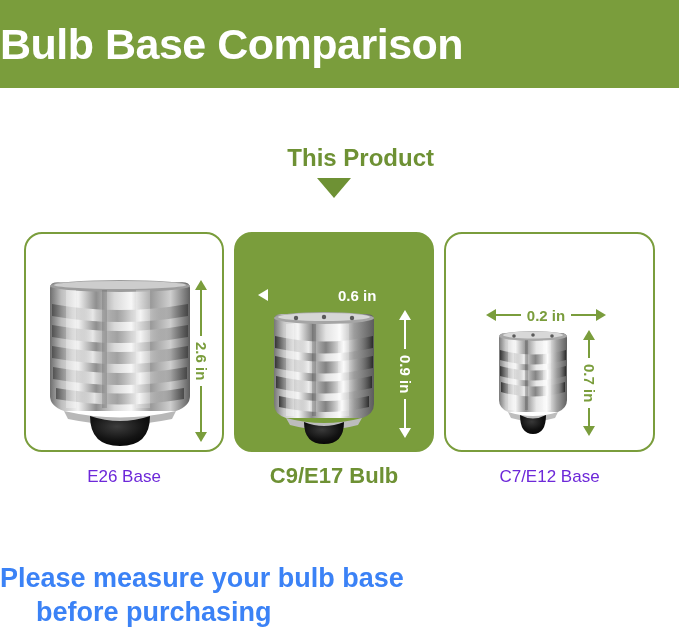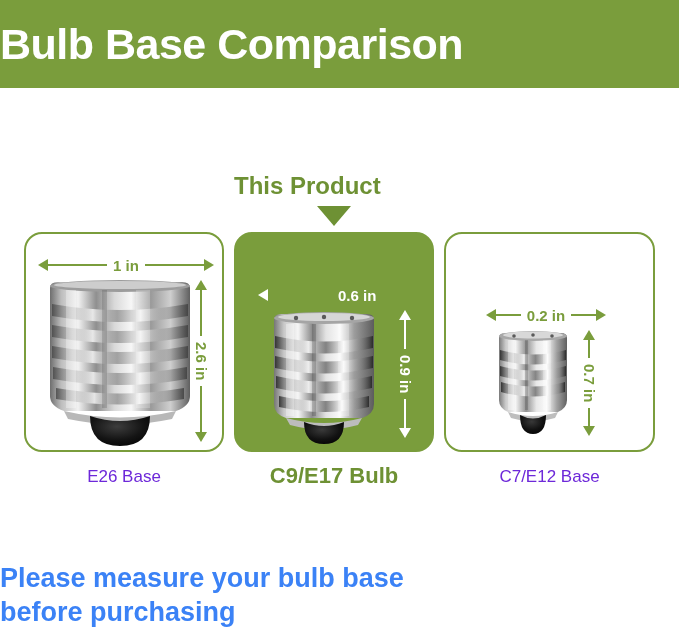--- a/index.html
+++ b/index.html
@@ -33,23 +33,23 @@
     font-weight: bold;
     letter-spacing: -0.5px;
     line-height: 1;
     font-family: "Liberation Sans", sans-serif;
   }
 
   
   .callout {
     position: absolute;
     left: 234px;
-    top: 174px;
+    top: 146px;
     width: 200px;
-    text-align: left;
+    text-align: right;
   }
   .callout-label {
     color: #6e9134;
     font-size: 24px;
     font-weight: bold;
     line-height: 1;
   }
   .callout-arrow {
     margin: 8px auto 0 auto;
     width: 0;
@@ -198,45 +198,38 @@
     position: absolute;
     left: 0;
     top: 562px;
     width: 679px;
     text-align: left;
     color: #3b82f6;
     font-size: 27px;
     font-weight: bold;
     line-height: 1.25;
   }
-  .footer-note .l2 { display: block; }
+  .footer-note .l2 { display: block; padding-left: 36px; }
 </style>
 </head>
 <body>
 
 <div class="header-bar">
   <div class="header-title">Bulb Base Comparison</div>
 </div>
 
 <div class="callout">
   <div class="callout-label">This Product</div>
   <div class="callout-arrow"></div>
 </div>
 
 <div class="cards">
 
   <div class="card plain card-1">
 
-    <div class="dim-h col-green" style="left:12px; top:22px; width:176px;">
-      <div class="arrow-l"></div>
-      <div class="line"></div>
-      <div class="txt">1 in</div>
-      <div class="line"></div>
-      <div class="arrow-r"></div>
-    </div>
 
     <div class="dim-v col-green" style="right:10px; top:46px; height:162px;">
       <div class="arrow-t"></div>
       <div class="line"></div>
       <div class="txt">2.6 in</div>
       <div class="line"></div>
       <div class="arrow-b"></div>
     </div>
 
     <div class="bulb" style="left:18px; top:44px;">

